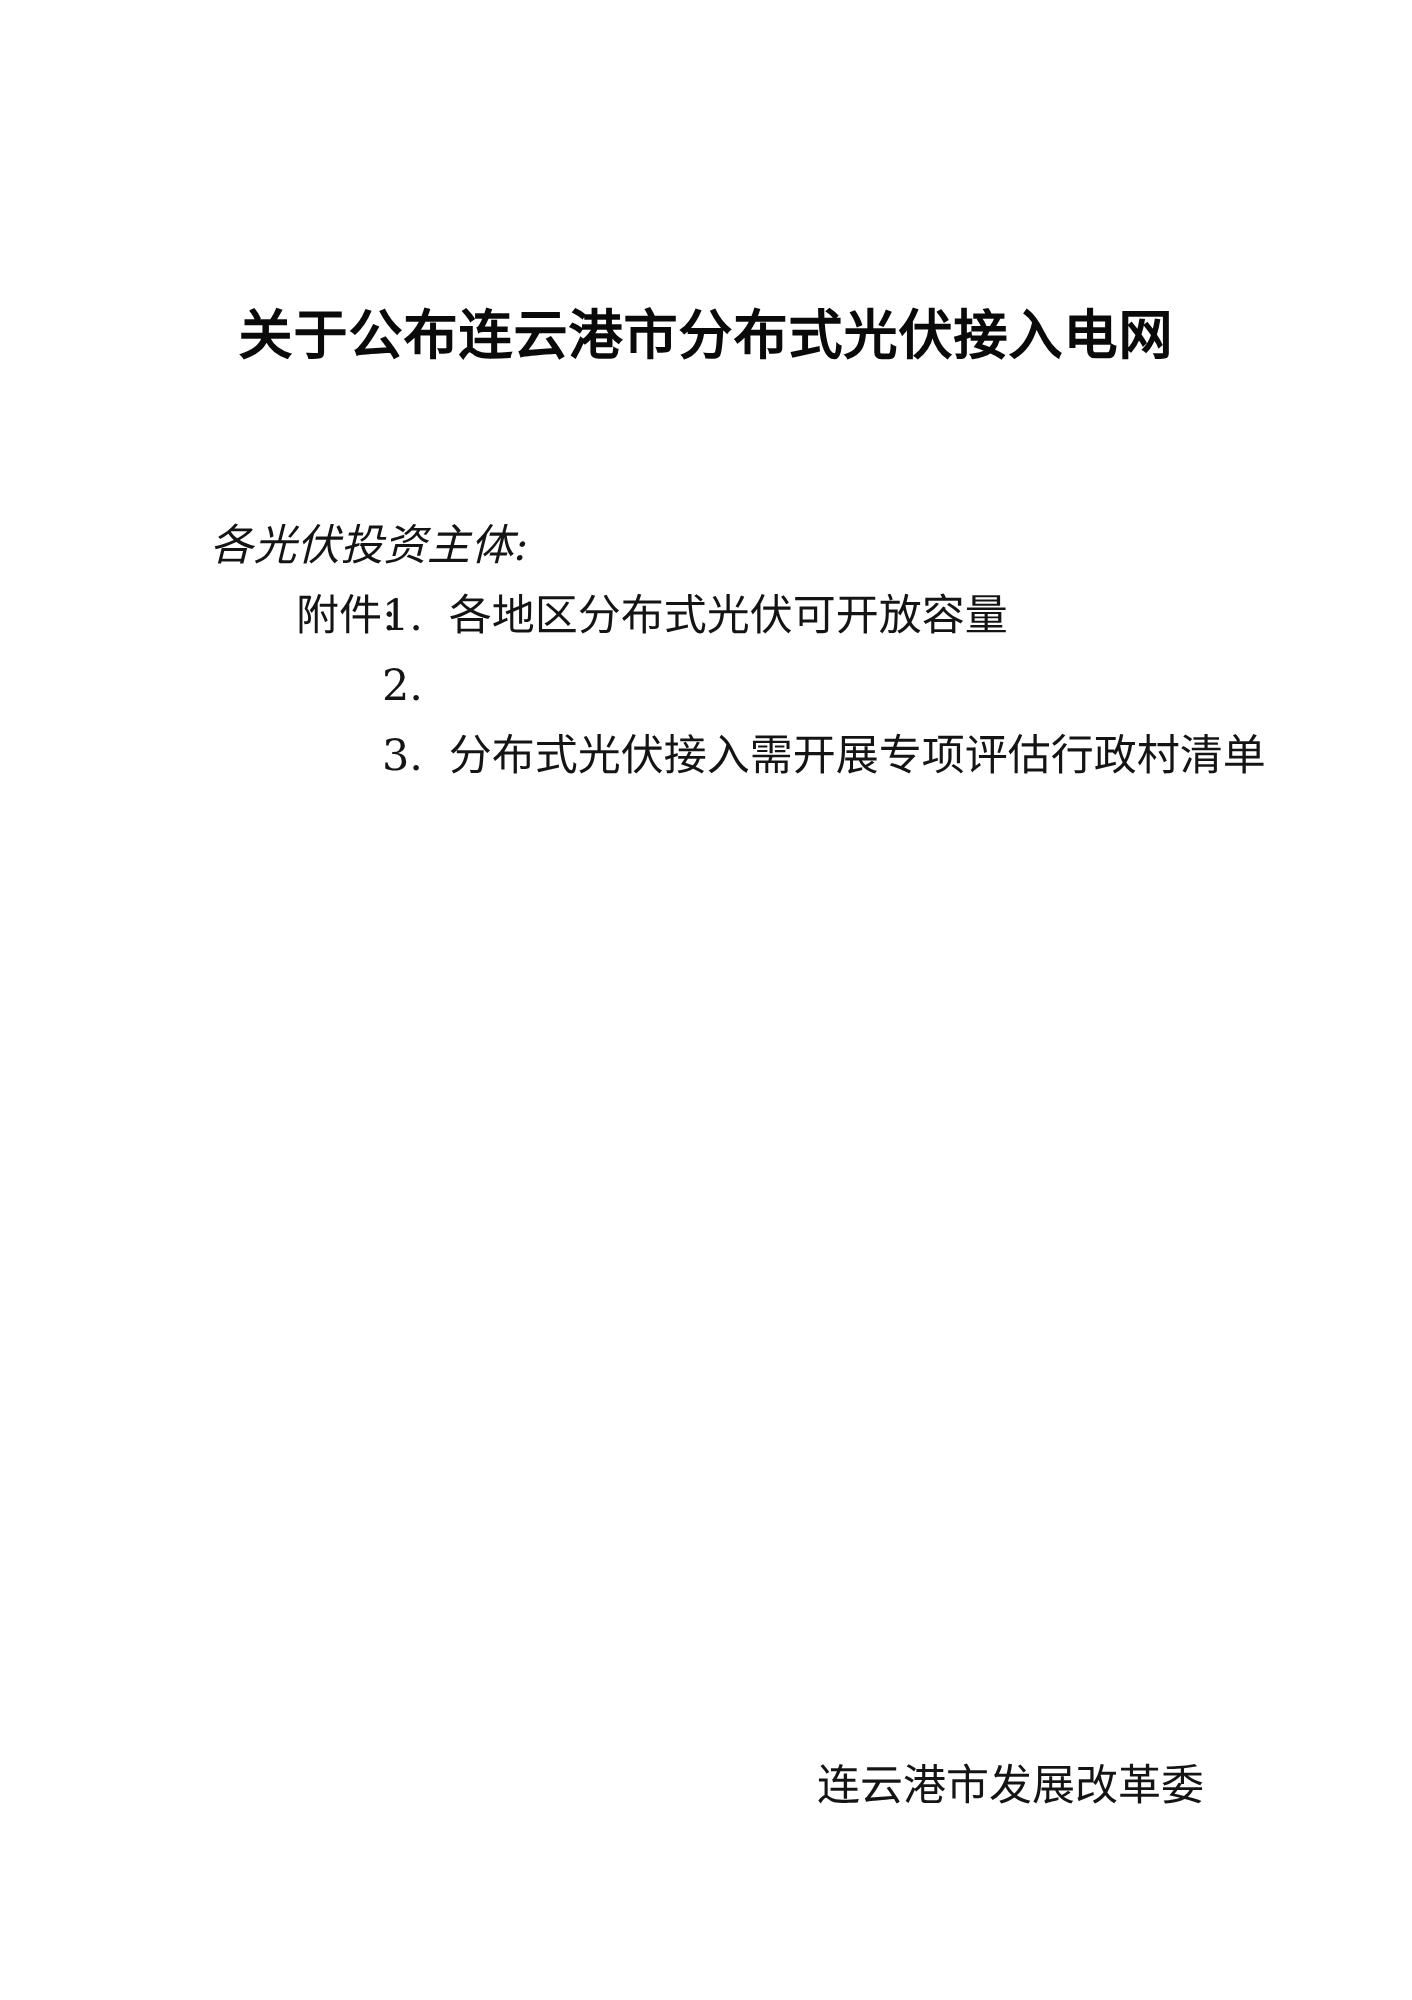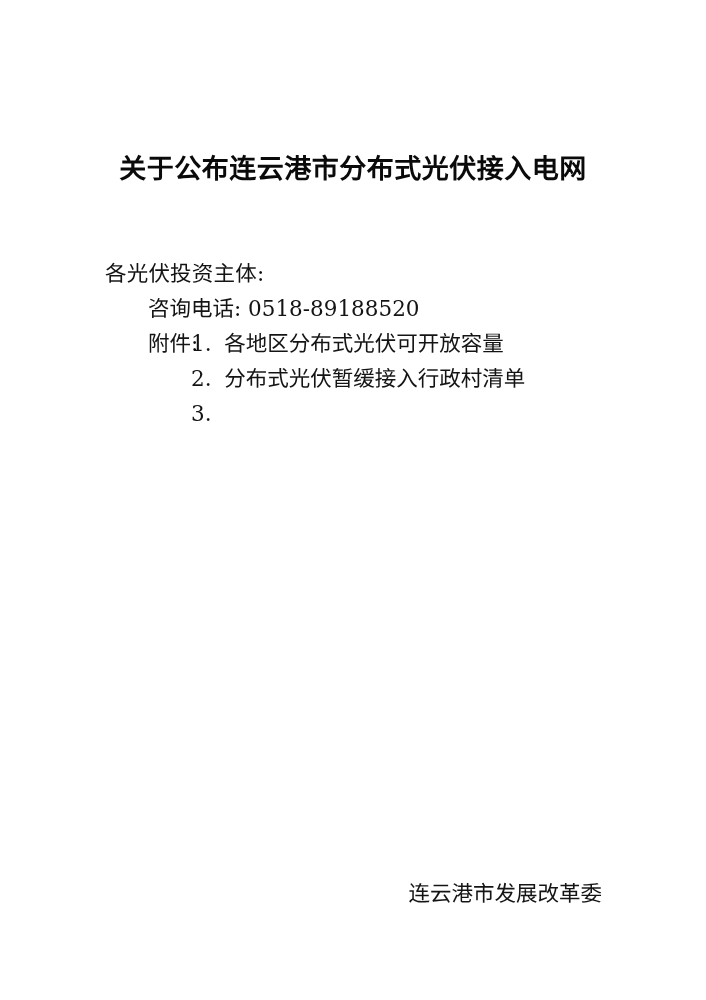--- a/index.html
+++ b/index.html
@@ -60,20 +60,21 @@
     line-height: 35px;
     text-align: justify;
     text-align-last: left;
     text-justify: inter-ideograph;
     margin: 0;
     color: #141414;
     letter-spacing: 0.2px;
   }
   .para.salutation {
     text-indent: 0;
+    font-style: italic;
   }
   .para.indent {
     text-indent: 2em;
   }
 
   
   .contact-line {
     font-size: 21.5px;
     line-height: 35px;
     margin: 0;
@@ -138,39 +139,38 @@
   <div class="doc-title">
     <span class="tl">关于公布连云港市分布式光伏接入电网</span>
   </div>
 
   <div class="body-block">
 
     <p class="para salutation">各光伏投资主体:</p>
 
 
 
-    <p class="contact-line">咨询电话: 0518-89188520</p>
 
     <div class="attach-wrap">
 
       <div class="attach-row">
         <span class="attach-label">附件:</span>
         <span class="attach-num">1.</span>
         <span class="attach-text">各地区分布式光伏可开放容量</span>
       </div>
 
       <div class="attach-row">
         <span class="attach-label blank">附件:</span>
         <span class="attach-num">2.</span>
-        <span class="attach-text">分布式光伏暂缓接入行政村清单</span>
       </div>
 
       <div class="attach-row">
         <span class="attach-label blank">附件:</span>
         <span class="attach-num">3.</span>
+        <span class="attach-text">分布式光伏接入需开展专项评估行政村清单</span>
       </div>
 
     </div>
 
   </div>
 
   <div class="sign-block">
     <span class="sign-line">连云港市发展改革委</span>
   </div>
 

